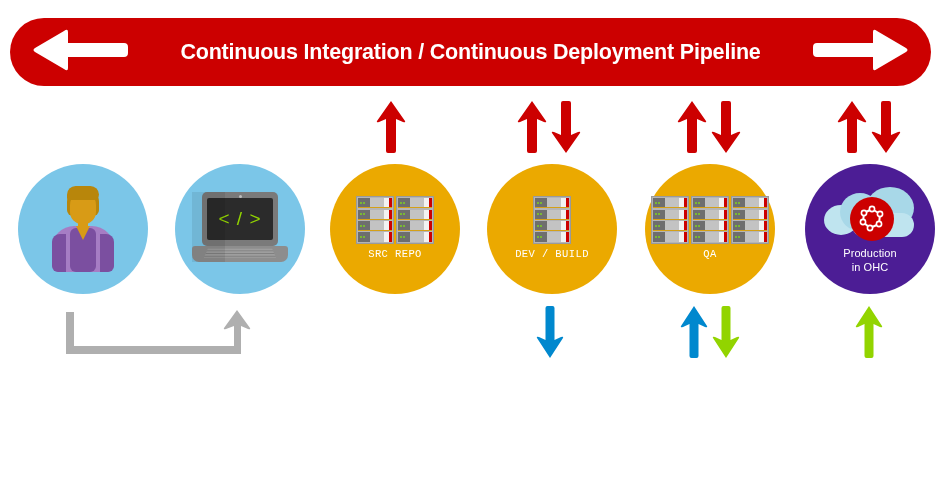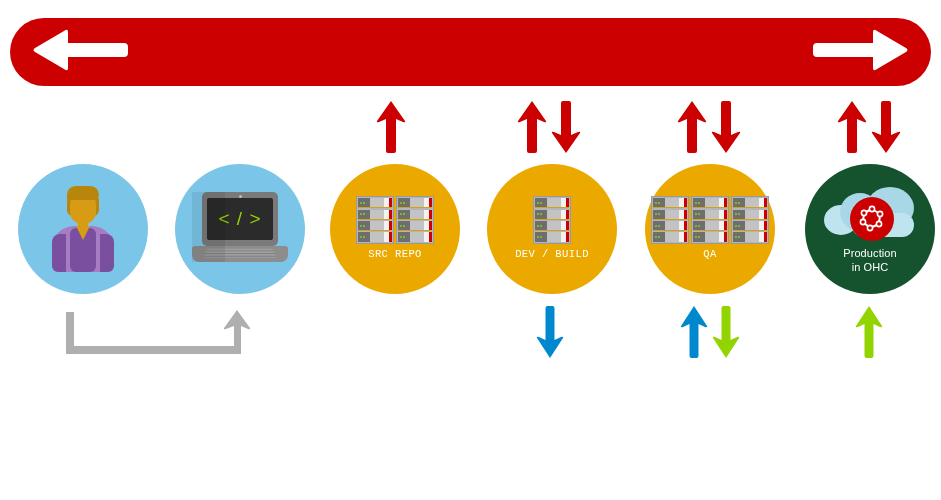--- a/index.html
+++ b/index.html
@@ -33,21 +33,21 @@
   
   .node {
     position: absolute;
     width: 130px; height: 130px;
     border-radius: 50%;
     display: flex; flex-direction: column;
     align-items: center; justify-content: center;
   }
   .node.blue   { background: #7BC6E8; }
   .node.orange { background: #EBA900; font-family: Liberation Mono, monospace; }
-  .node.grey   { background: #14532d; }
+  .node.grey   { background: #4c1d95; }
 
   .node-label {
     color: #ffffff;
     font-size: 10.5px;
     font-weight: normal;
     letter-spacing: 0.4px;
     text-align: center;
     line-height: 1.25;
     margin-top: 4px;
   }
@@ -220,20 +220,21 @@
 <body>
 
 <div id="stage">
 
   <div class="banner">
     <span class="banner-arrow left">
       <svg width="96" height="44" viewBox="0 0 96 44">
         <path d="M36 4 L36 15 L92 15 Q96 15 96 19 L96 25 Q96 29 92 29 L36 29 L36 40 Q36 44 32 41 L3 24 Q0 22 3 20 L32 3 Q36 0 36 4 Z" fill="#ffffff"></path>
       </svg>
     </span>
+    <span class="banner-title">Continuous Integration / Continuous Deployment Pipeline</span>
     <span class="banner-arrow right">
       <svg width="96" height="44" viewBox="0 0 96 44">
         <path d="M60 4 L60 15 L4 15 Q0 15 0 19 L0 25 Q0 29 4 29 L60 29 L60 40 Q60 44 64 41 L93 24 Q96 22 93 20 L64 3 Q60 0 60 4 Z" fill="#ffffff"></path>
       </svg>
     </span>
   </div>
 
   <span class="arrow" style="left:376px; top:101px;">
     <svg width="30" height="52" viewBox="0 0 30 52">
       <path d="M15 0 L29 20 Q30 22 27 21 L20 18 L20 50 Q20 52 18 52 L12 52 Q10 52 10 50 L10 18 L3 21 Q0 22 1 20 Z" fill="#CC0000"></path>

